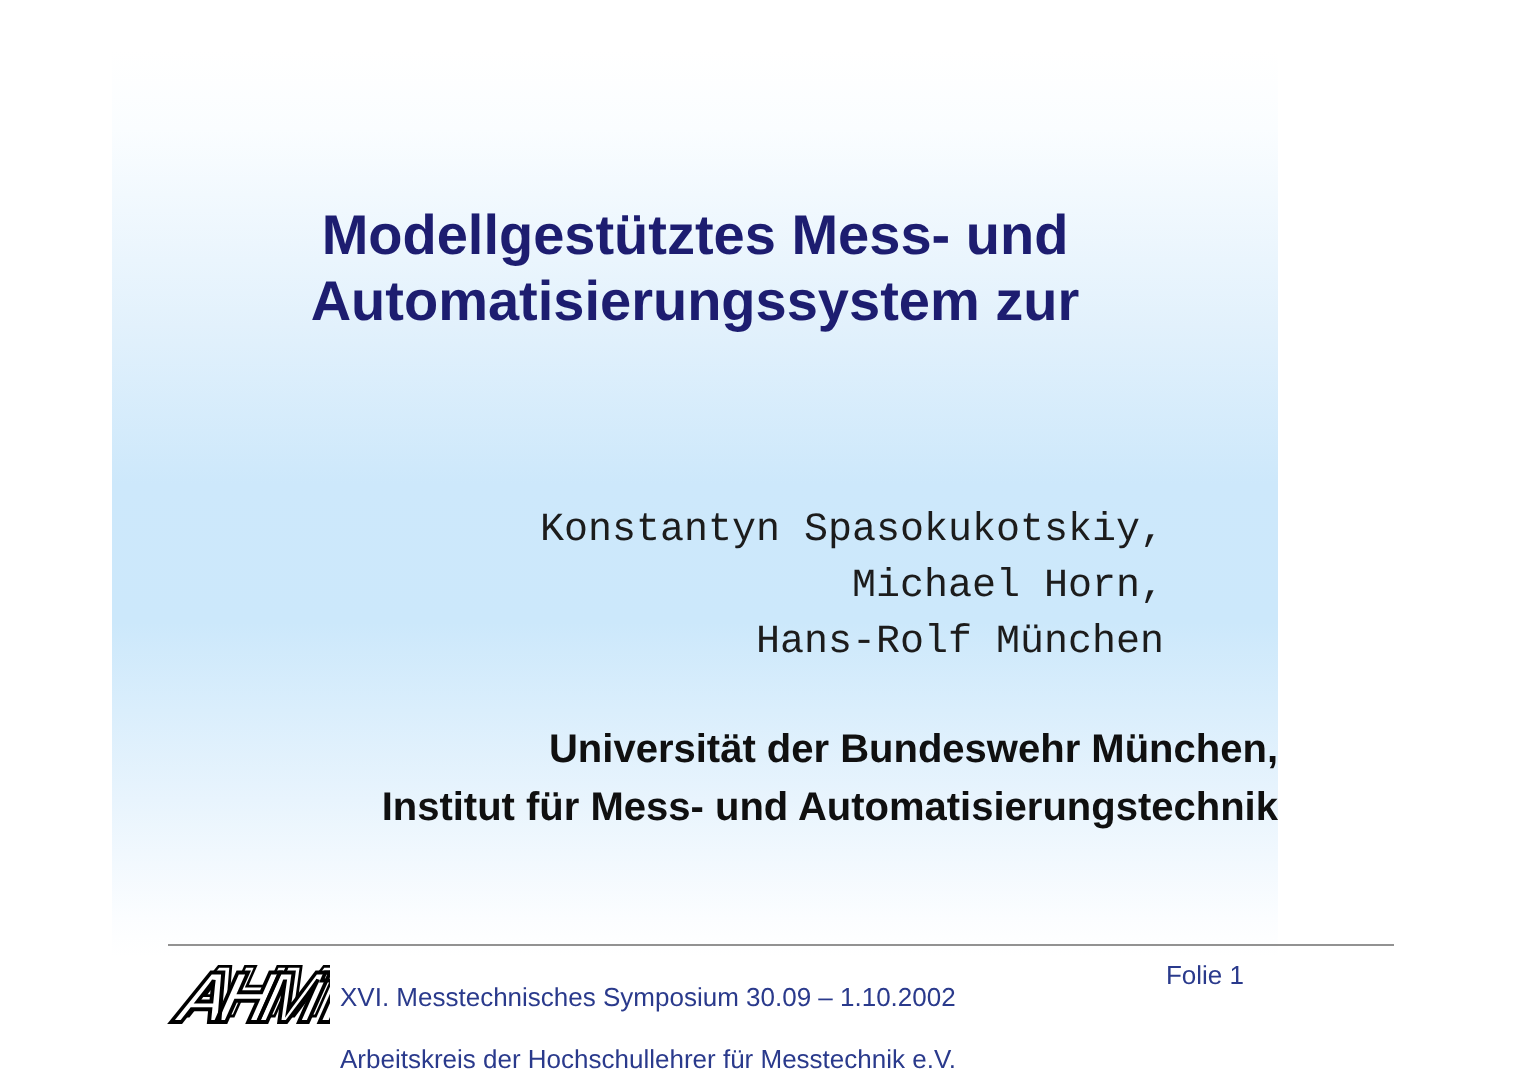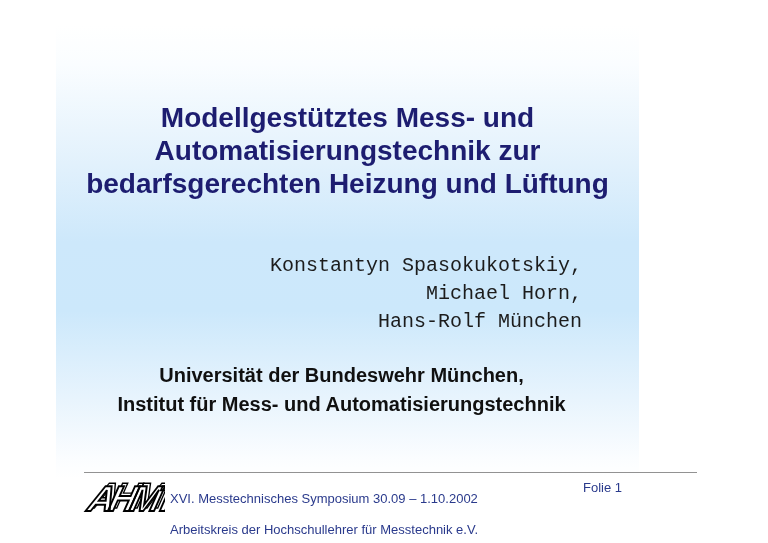--- a/index.html
+++ b/index.html
@@ -54,22 +54,22 @@
     font-size: 20px;
     font-weight: normal;
     line-height: 28px;
     font-family: Liberation Mono, monospace;
   }
   .author-line { display: block; }
   .institution-block {
     position: absolute;
     top: 336px;
     left: 0;
-    right: 12px;
-    text-align: center;
+    right: 0;
+    text-align: right;
     color: #101010;
     font-size: 20px;
     font-weight: bold;
     line-height: 29px;
   }
   .institution-line { display: block; }
   .footer-divider {
     position: absolute;
     top: 447px;
     left: 28px;
@@ -102,22 +102,21 @@
   }
 </style>
 </head>
 <body>
 
 <div class="canvas">
   <div class="slide">
 
     <div class="title-block">
       <span class="title-line">Modellgestütztes Mess- und</span>
-      <span class="title-line">Automatisierungstechnik zur</span>
-      <span class="title-line">bedarfsgerechten Heizung und Lüftung</span>
+      <span class="title-line">Automatisierungssystem zur</span>
     </div>
 
     <div class="authors-block">
       <span class="author-line">Konstantyn Spasokukotskiy,</span>
       <span class="author-line">Michael Horn,</span>
       <span class="author-line">Hans-Rolf München</span>
     </div>
 
     <div class="institution-block">
       <span class="institution-line">Universität der Bundeswehr München,</span>

